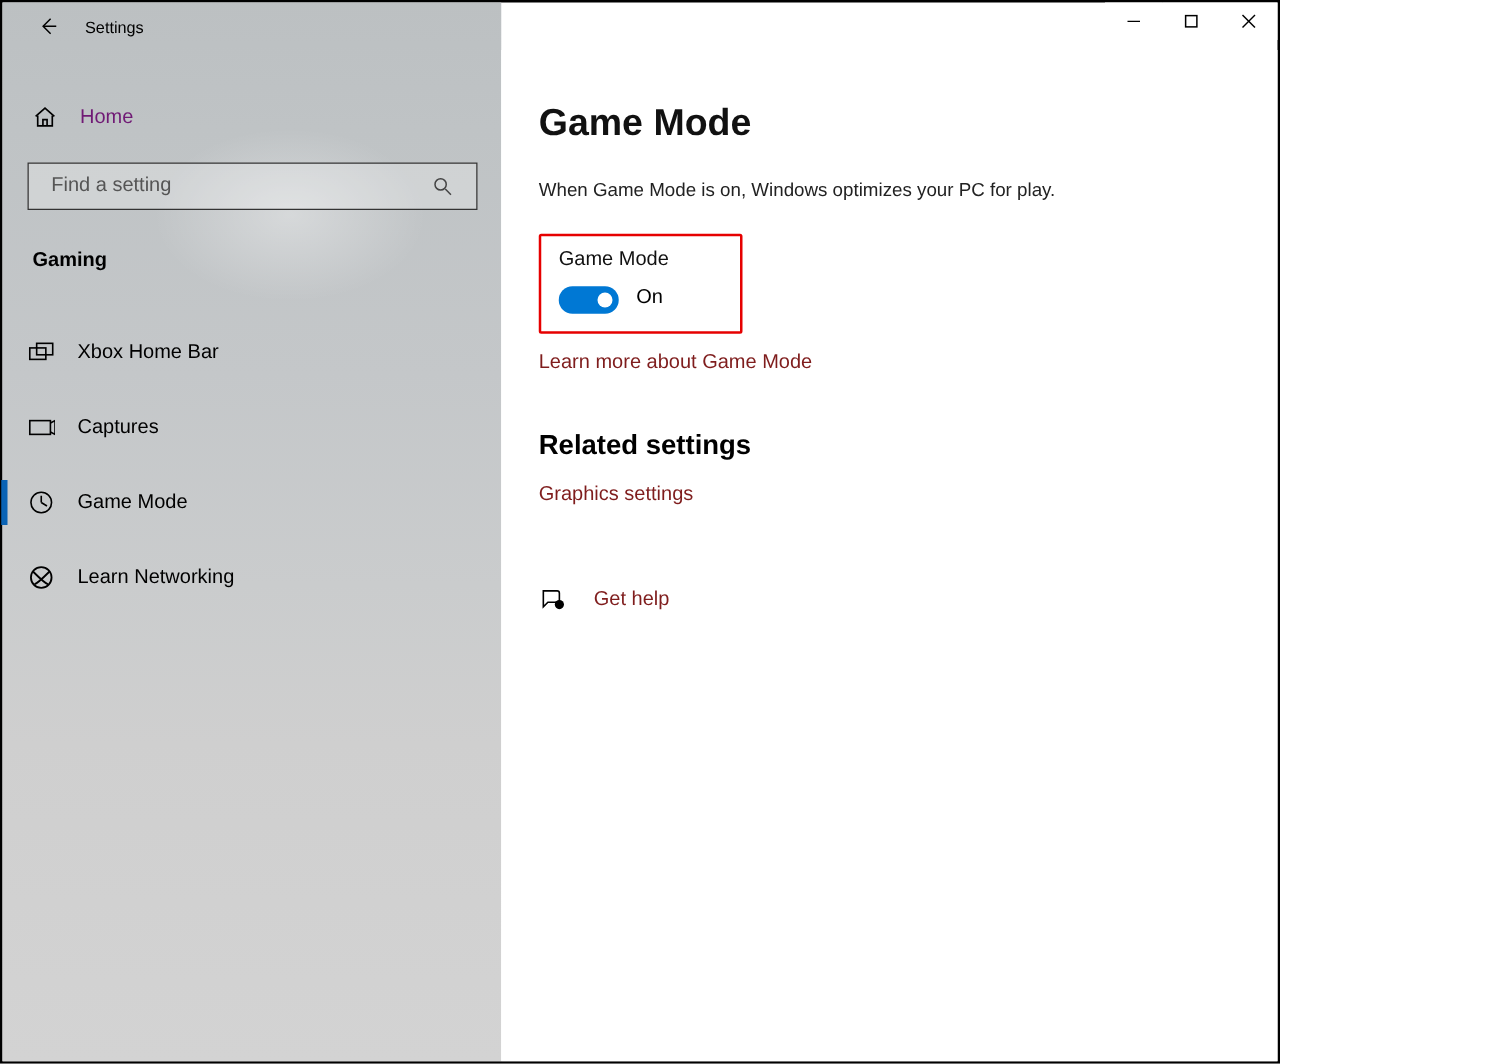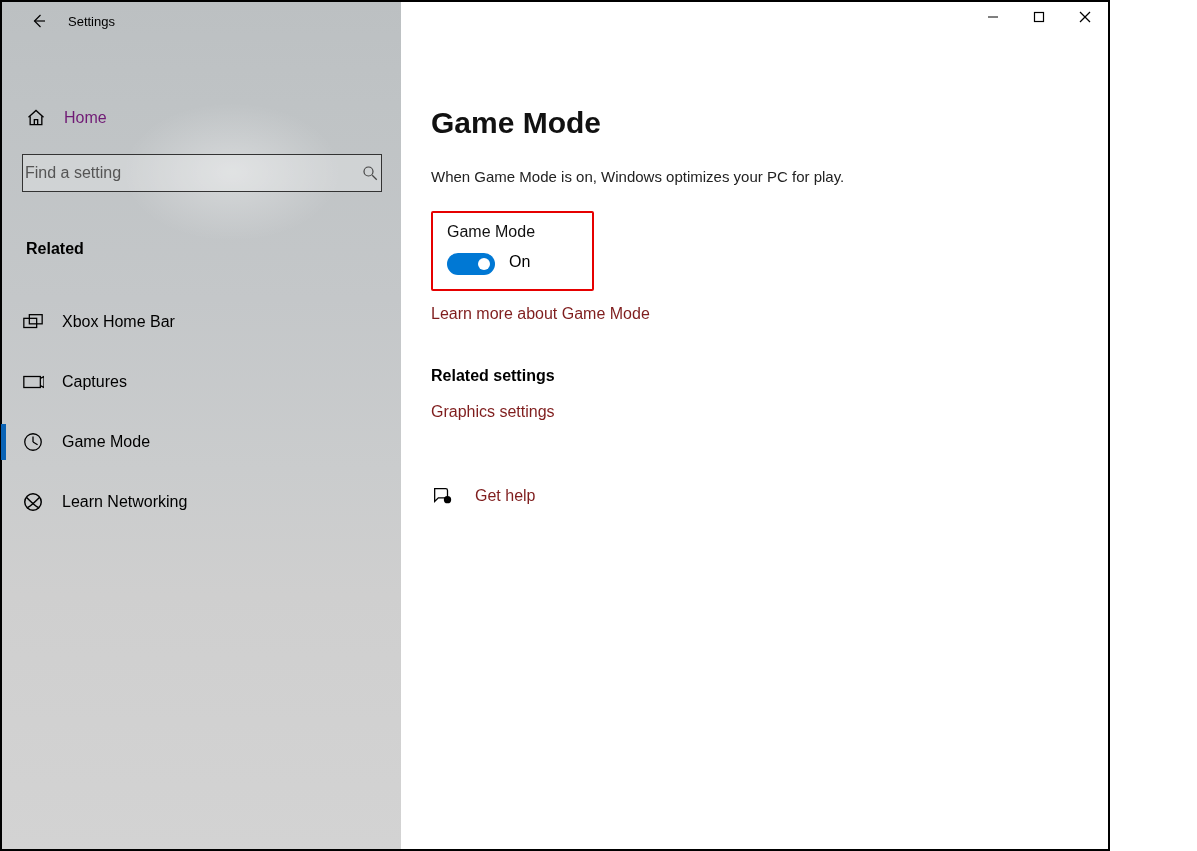--- a/index.html
+++ b/index.html
@@ -4,26 +4,25 @@
 <style>
   * { box-sizing: border-box; margin: 0; padding: 0; }
   body {
     font-family: "Segoe UI", Arial, sans-serif;
     width: 1197px;
     height: 851px;
     background: #fff;
     overflow: hidden;
   }
   .window {
-    width: 1110px; height: 851px;
+    width: 1024px; height: 851px;
     border: 2px solid #000;
     display: flex;
     flex-direction: column;
     position: relative;
-    gap: 24px;
   }
   .titlebar {
     height: 38px;
     display: flex;
     align-items: flex-start;
     position: relative;
   }
   .left-overlay {
     position: absolute;
     top: 0; left: 0; width: 399px; height: 100%;
@@ -57,23 +56,23 @@
   .sidebar {
     width: 399px; position: relative; z-index: 2;
     padding: 38px 20px 0 20px;
   }
   .home-row {
     display: flex; align-items: center; gap: 18px; padding: 6px 4px 26px 4px;
   }
   .home-row .lbl { font-size: 16px; color: #701a75; }
   .search-box {
     border: 1px solid #333; height: 38px; width: 360px;
-    display: flex; align-items: center; padding: 0 2px;
+    display: flex; align-items: center; padding: 0 18px;
     background: rgba(255,255,255,0.25);
-    margin-bottom: 42px;
+    margin-bottom: 26px;
   }
   .search-box input {
     border: none; outline: none; flex: 1; background: transparent;
     font-size: 16px; color: #333;
   }
   .search-box input::placeholder { color: #555; }
   .cat-hdr { font-weight: 600; font-size: 16px; padding: 6px 4px; margin-bottom: 34px; }
   .nav-item {
     display: flex; align-items: center; gap: 18px;
     height: 48px; padding-left: 4px; margin-left: -4px;
@@ -100,21 +99,21 @@
     width: 48px; height: 22px; border-radius: 11px; background: #0078d4;
     position: relative;
   }
   .toggle::after {
     content: ""; position: absolute; width: 12px; height: 12px; border-radius: 50%;
     background: #fff; top: 5px; right: 5px;
   }
   .toggle-state { font-size: 16px; }
   .link { color: #7f1d1d; font-size: 16px; display: inline-block; }
   .link.learn { margin-bottom: 44px; }
-  .rel-hdr { font-size: 16px; font-weight: 600; margin-bottom: 18px; }
+  .rel-hdr { font-size: 22px; font-weight: 600; margin-bottom: 18px; }
   .link.graphics { margin-bottom: 64px; }
   .help-row { display: flex; align-items: center; gap: 22px; }
   .help-row .icon { width: 22px; height: 22px; }
   svg { display: block; }
 </style>
 </head>
 <body>
 
 <div class="window">
   <div class="left-overlay"></div>
@@ -167,21 +166,21 @@
       <div class="search-box">
         <input type="text" placeholder="Find a setting" style="">
         <span>
           <svg viewBox="0 0 24 24" width="18" height="18" fill="none" stroke="#444" stroke-width="1.6">
             <circle cx="10" cy="10" r="6"></circle>
               <line x1="15" y1="15" x2="21" y2="21"></line>
           </svg>
         </span>
       </div>
 
-      <div class="cat-hdr">Related</div>
+      <div class="cat-hdr">Gaming</div>
 
       <div class="nav-item">
         <span class="icon">
           <svg viewBox="0 0 24 24" width="22" height="22" fill="none" stroke="#000" stroke-width="1.4">
             <rect x="2" y="8" width="14" height="10"></rect>
               <rect x="8" y="4" width="14" height="10"></rect>
           </svg>
         </span>
         <span>Xbox Home Bar</span>
       </div>

